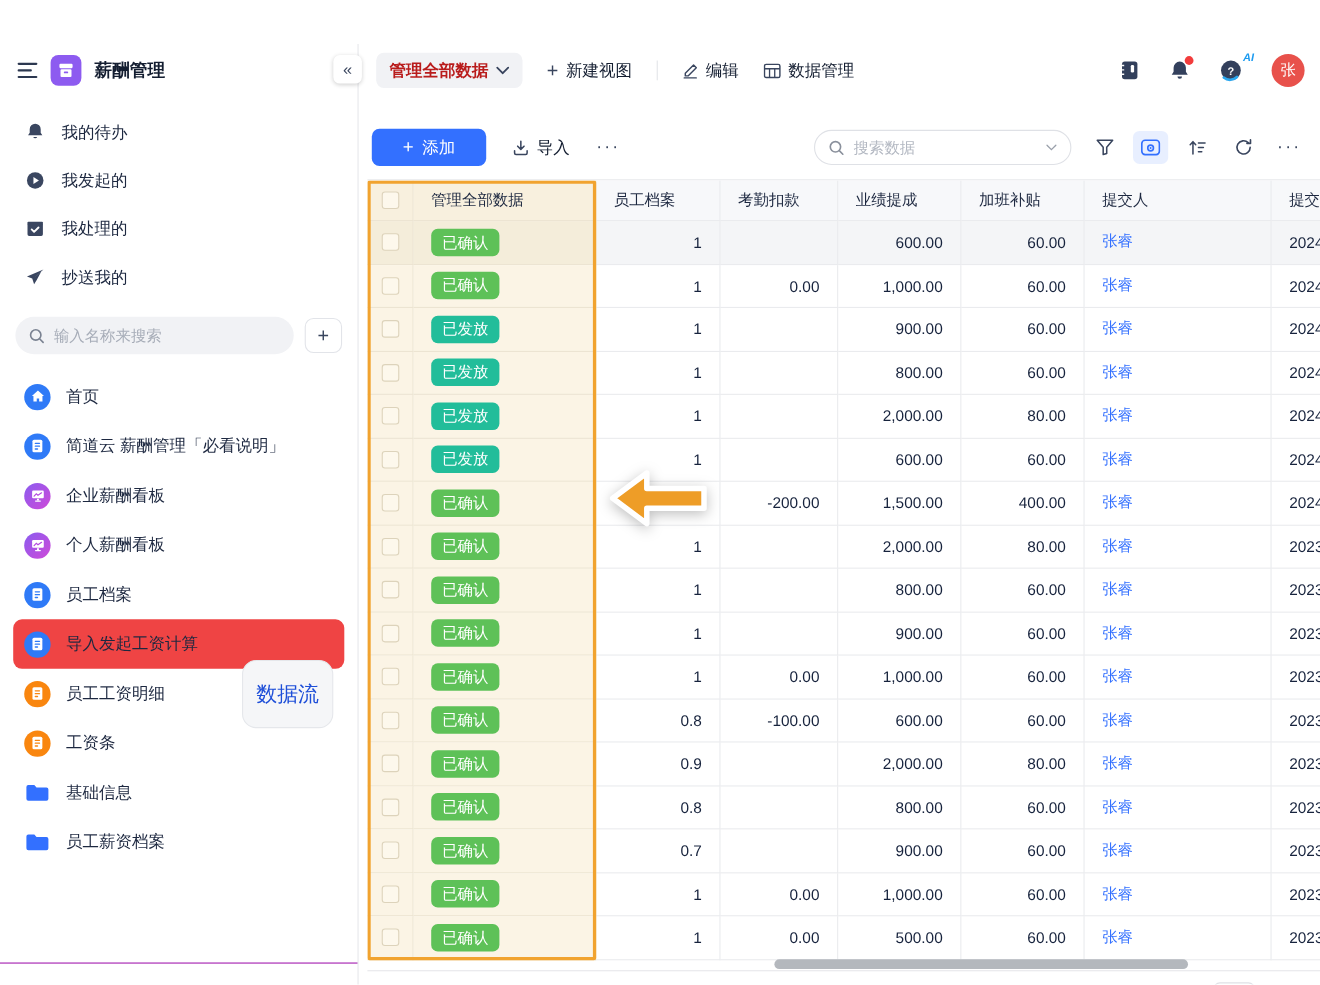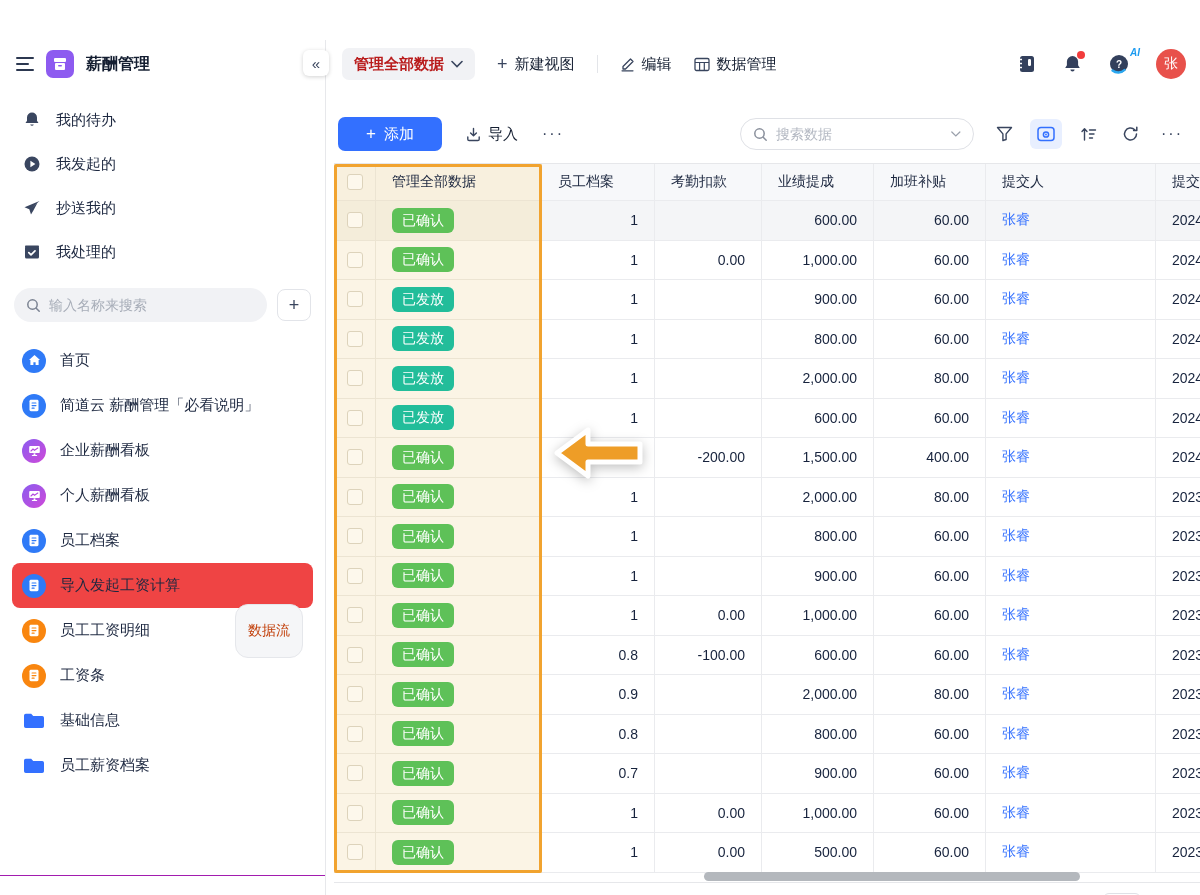--- a/index.html
+++ b/index.html
@@ -27,22 +27,22 @@
   .side-search input { border:none; outline:none; background:transparent; font-size:14px;
     width:100%; color:#1d2840; font-family:inherit; }
   .side-search input::placeholder { color:#a7adb8; }
   .plus-btn { width:34px; height:32px; border:1px solid #e2e4e9; border-radius:8px; background:#fff;
     font-size:18px; color:#39455e; display:flex; align-items:center; justify-content:center; cursor:pointer; }
   .app-item { display:flex; align-items:center; gap:14px; height:45px; padding:0 10px;
     font-size:15px; color:#1d2840; border-radius:8px; cursor:pointer; white-space:nowrap; }
   .app-item.selected { background:#ef4444;align-items:center; }
   .ci { width:24px; height:24px; min-width:24px; border-radius:50%; display:flex; align-items:center;
     justify-content:center; }
-  .badge-pill { margin-left:auto; background:#f5f6f8; border:1px solid #e5e7eb; color:#c2410c;
-    border-radius:13px; font-size:14px; padding:17px 12px; }
+  .badge-pill { margin-left:auto; background:#f5f6f8; border:1px solid #e5e7eb; color:#1d4ed8;
+    border-radius:13px; font-size:19px; padding:17px 12px; }
   .side-footer { height:60px; border-top:1px solid #a21caf; display:flex; align-items:center;
     gap:8px; padding:0 16px; font-size:14px; color:#1d2840; cursor:pointer; }
 
   
   .main { flex:1; display:flex; flex-direction:column; position:relative; min-width:0; }
   .topbar { height:48px; display:flex; align-items:center; padding:0 14px 0 16px; position:relative; }
   .collapse-btn { position:absolute; left:-23px; top:10px; width:26px; height:26px; background:#fff;
     border-radius:6px; box-shadow:0 1px 4px rgba(0,0,0,.18); display:flex; align-items:center;
     justify-content:center; font-size:15px; color:#39455e; cursor:pointer; z-index:6; }
   .view-switch { background:#f1f2f5; border-radius:7px; height:32px; display:flex; align-items:center;
@@ -159,34 +159,34 @@
           <svg width="18" height="18" viewBox="0 0 18 18">
               <circle cx="9" cy="9" r="7.5" fill="#3a4660"></circle>
               <path d="M7.4 5.8v6.4L12.4 9z" fill="#fff"></path>
             </svg>
         </span>
         <span>我发起的</span>
       </div>
       <div class="wf-item">
         <span class="wf-icon">
           <svg width="18" height="18" viewBox="0 0 18 18">
-              <path fill="#3a4660" d="M16.5 2L1.5 8.3l4.8 1.9L8 15.5l2.4-3.9 4-7.6-7.3 6.3z"></path>
-            </svg>
-        </span>
-        <span>抄送我的</span>
+              <path fill="#3a4660" d="M2 4.5h14V14a1.5 1.5 0 0 1-1.5 1.5h-11A1.5 1.5 0 0 1 2 14z"></path>
+              <rect x="2" y="2.5" width="14" height="2.6" rx="0.8" fill="#3a4660"></rect>
+              <path d="M5.8 9.6l2.2 2.2 4-4" stroke="#fff" stroke-width="1.7" fill="none" stroke-linecap="round" stroke-linejoin="round"></path>
+            </svg>
+        </span>
+        <span>我处理的</span>
       </div>
       <div class="wf-item">
         <span class="wf-icon">
           <svg width="18" height="18" viewBox="0 0 18 18">
-              <path fill="#3a4660" d="M2 4.5h14V14a1.5 1.5 0 0 1-1.5 1.5h-11A1.5 1.5 0 0 1 2 14z"></path>
-              <rect x="2" y="2.5" width="14" height="2.6" rx="0.8" fill="#3a4660"></rect>
-              <path d="M5.8 9.6l2.2 2.2 4-4" stroke="#fff" stroke-width="1.7" fill="none" stroke-linecap="round" stroke-linejoin="round"></path>
-            </svg>
-        </span>
-        <span>我处理的</span>
+              <path fill="#3a4660" d="M16.5 2L1.5 8.3l4.8 1.9L8 15.5l2.4-3.9 4-7.6-7.3 6.3z"></path>
+            </svg>
+        </span>
+        <span>抄送我的</span>
       </div>
 
       <div class="side-search-row">
         <div class="side-search">
           <span>
             <svg width="15" height="15" viewBox="0 0 15 15">
                 <circle cx="6.5" cy="6.5" r="4.7" fill="none" stroke="#7b8392" stroke-width="1.5"></circle>
                 <path d="M10.2 10.2l3 3" stroke="#7b8392" stroke-width="1.5" stroke-linecap="round"></path>
               </svg>
           </span>

